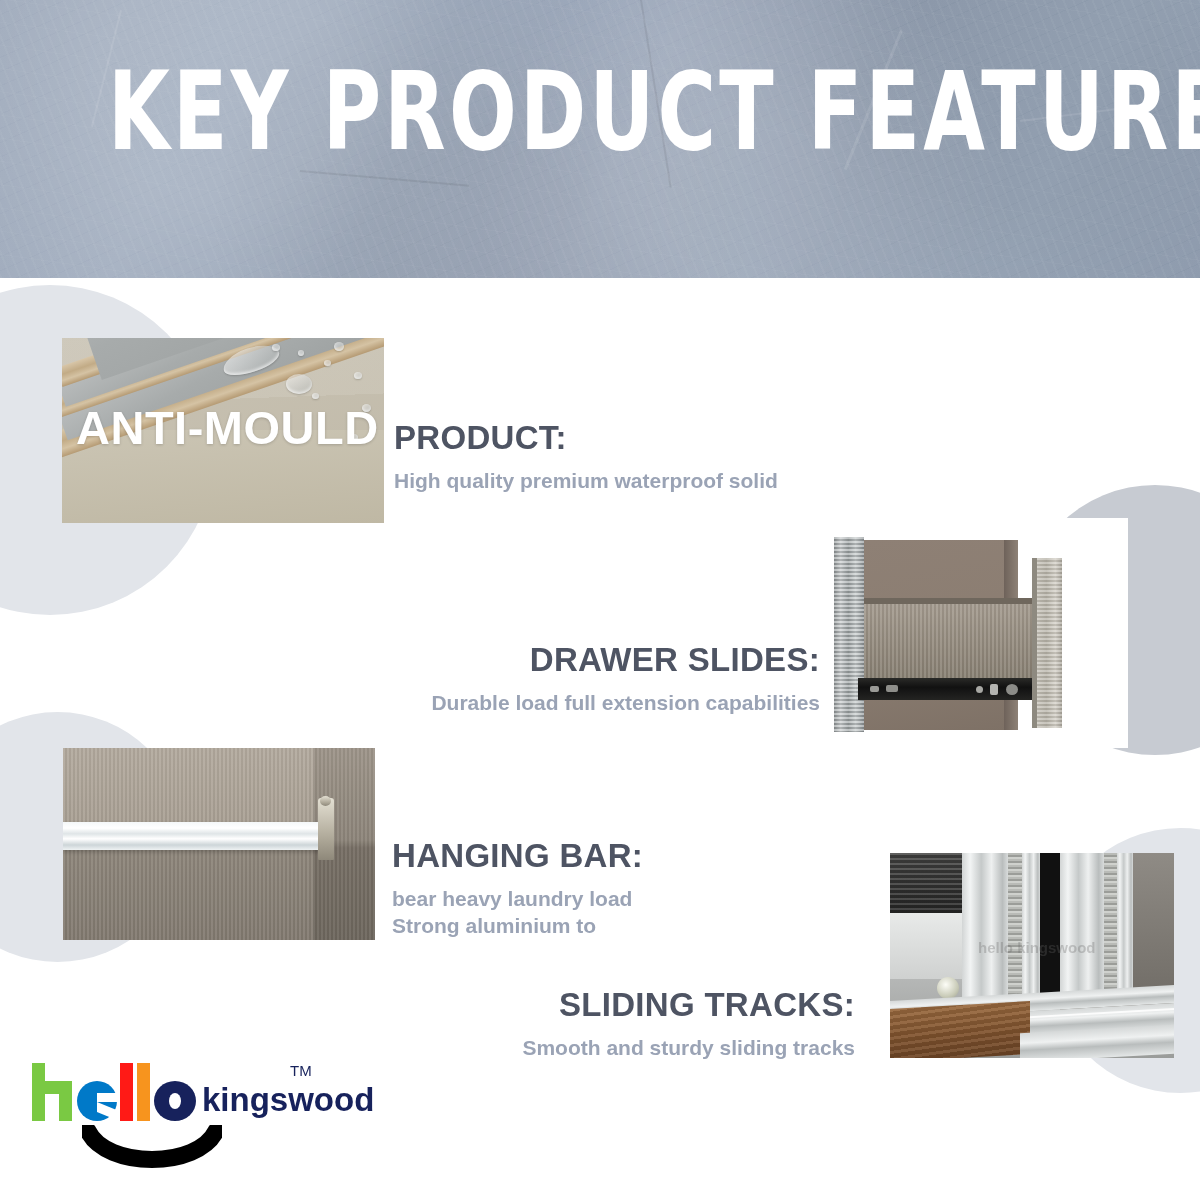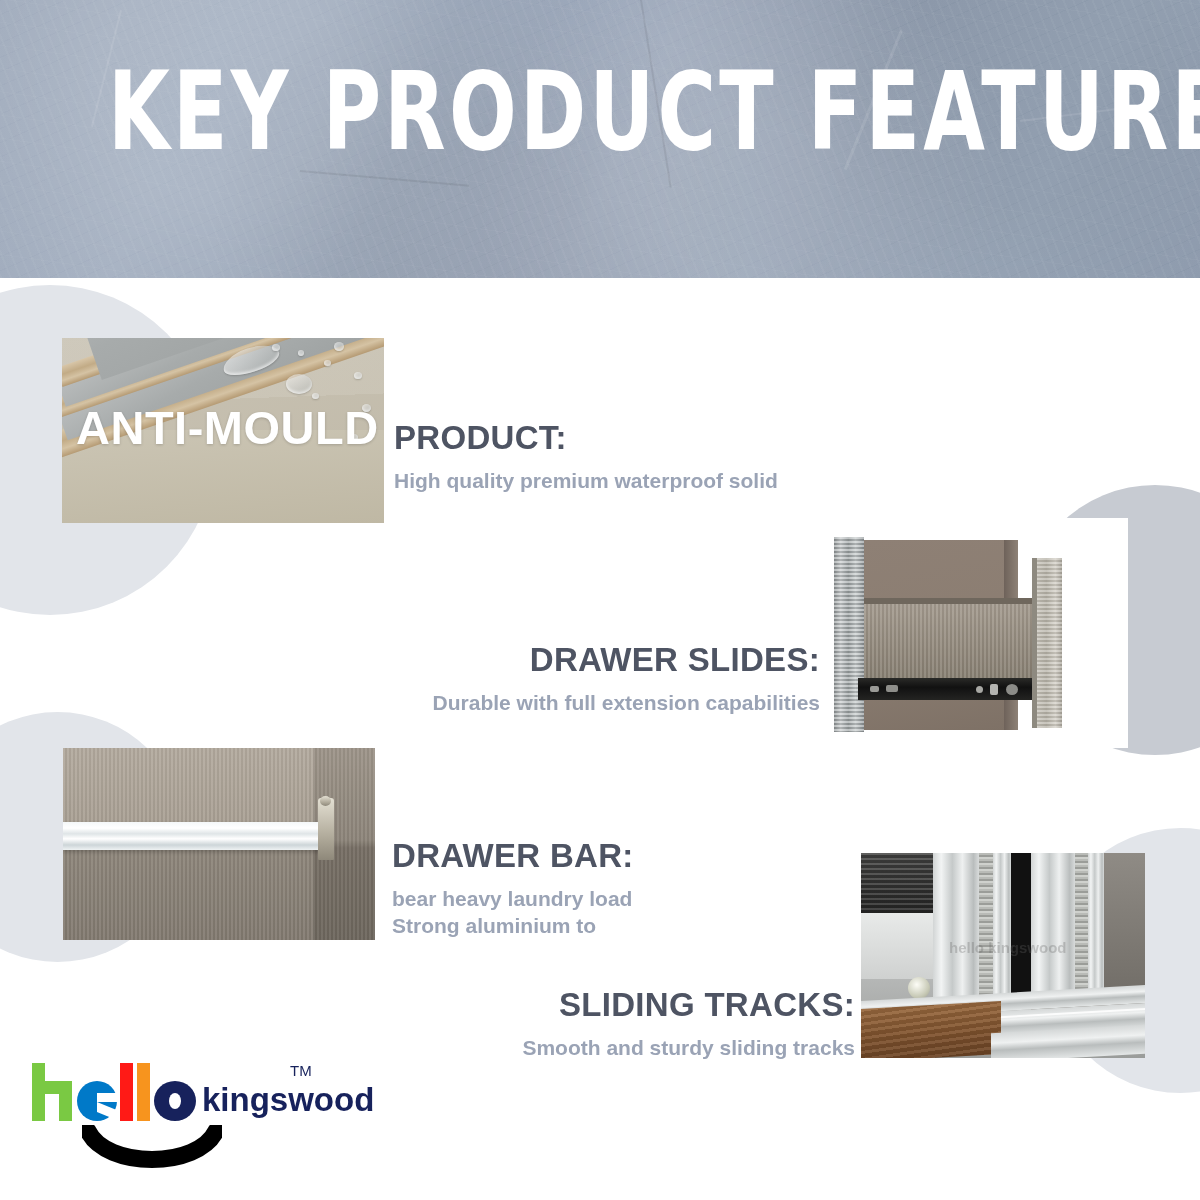--- a/index.html
+++ b/index.html
@@ -80,21 +80,21 @@
   .dw-rail{background:linear-gradient(180deg,#2a2a28 0%,#111111 42%,#242422 100%);}
   .dw-handle{background:linear-gradient(90deg,#c9c5bb 0%,#b5b1a6 40%,#d3cfc6 75%,#a9a59b 100%);}
 
   
   .hang-img{background:#b1a89c;}
   .hb-wall{position:absolute;}
   .hb-bar{position:absolute;background:linear-gradient(180deg,#f4f7f8 0%,#ffffff 22%,#dfe5e7 42%,#ffffff 60%,#cdd5d8 82%,#eef2f3 100%);box-shadow:0 2px 4px rgba(0,0,0,.22);}
   .hb-bracket{position:absolute;background:linear-gradient(180deg,#e4e0d3 0%,#b3ad9d 60%,#8e887a 100%);}
 
   
-  .slide-img{background:#000000;}
+  .slide-img{background:#000000;margin-left:29px;}
   .st{position:absolute;}
   .st-profile{background:linear-gradient(90deg,#d2d5d5 0%,#f2f4f4 18%,#c5c9c9 42%,#eef0f0 64%,#b9bdbd 88%,#d8dbdb 100%);}
   .st-brush{background:repeating-linear-gradient(180deg,#b9bbb7 0 2px,#9b9d99 2px 4px,#cfd1cd 4px 6px);}
   .st-track{background:linear-gradient(180deg,#d5d8d8 0%,#eff1f1 35%,#b9bdbd 60%,#e4e7e7 100%);}
   .st-wood{background:linear-gradient(180deg,#9a6a3f 0%,#80532e 55%,#6d4526 100%);}
   .st-dark{background:linear-gradient(180deg,#4a4a49 0%,#2b2b2a 100%);}
   .watermark{position:absolute;opacity:.30;z-index:6;font-size:15px;font-weight:700;color:#666;white-space:nowrap;}
 
   
   .feature-head{
@@ -188,36 +188,36 @@
       <div class="dw" style="left:178px;top:166px;width:12px;height:11px;background:#8c8c88;border-radius:50%;"></div>
 
       <div class="dw dw-handle" style="left:208px;top:40px;width:26px;height:170px;"></div>
       <div class="dw" style="left:208px;top:40px;width:26px;height:170px;background:repeating-linear-gradient(180deg,rgba(255,255,255,.25) 0 2px,rgba(0,0,0,.08) 2px 4px);"></div>
       <div class="dw" style="left:204px;top:40px;width:5px;height:170px;background:#8e8a80;"></div>
   </div>
 
   <div class="txt right" style="left:380px;top:640px;width:440px;text-align:right;">
     <div class="feature-head">DRAWER SLIDES:</div>
     <div class="feature-body" style="margin-top:9px;">
-      <div>Durable with full extension capabilities</div>
+      <div>Durable load full extension capabilities</div>
     </div>
   </div>
 
   <div class="photo hang-img" style="left:63px;top:748px;width:312px;height:192px;">
       <div class="hb-wall" style="left:0;top:0;width:250px;height:192px;background:linear-gradient(180deg,#b3aa9e 0%,#a79e92 48%,#8e867b 52%,#827a70 100%);"></div>
       <div class="hb-wall" style="left:0;top:0;width:250px;height:192px;background:repeating-linear-gradient(90deg,rgba(255,255,255,.07) 0 2px,rgba(0,0,0,.05) 2px 4px);"></div>
       <div class="hb-wall" style="left:250px;top:0;width:62px;height:192px;background:linear-gradient(180deg,#9e958a 0%,#8d857a 48%,#776f65 52%,#6e675e 100%);"></div>
       <div class="hb-wall" style="left:250px;top:0;width:62px;height:192px;background:repeating-linear-gradient(90deg,rgba(255,255,255,.06) 0 2px,rgba(0,0,0,.05) 2px 4px);"></div>
       <div class="hb-bar" style="left:0;top:74px;width:268px;height:28px;"></div>
       <div class="hb-bracket" style="left:255px;top:50px;width:16px;height:62px;border-radius:3px 3px 1px 1px;"></div>
       <div class="hb-bracket" style="left:257px;top:48px;width:11px;height:10px;border-radius:50%;"></div>
   </div>
 
   <div class="txt" style="left:392px;top:836px;width:400px;">
-    <div class="feature-head">DRAWER BAR:</div>
+    <div class="feature-head">HANGING BAR:</div>
     <div class="feature-body" style="margin-top:9px;">
       <div>bear heavy laundry load</div>
       <div>Strong aluminium to</div>
     </div>
   </div>
 
   <div class="photo slide-img" style="left:861px;top:853px;width:284px;height:205px;">
 
       <div class="st" style="left:0;top:0;width:284px;height:205px;background:linear-gradient(180deg,#c9cbca 0%,#b6b8b7 60%,#9a9c9a 100%);"></div>
       <div class="st st-dark" style="left:0;top:0;width:78px;height:60px;"></div>

